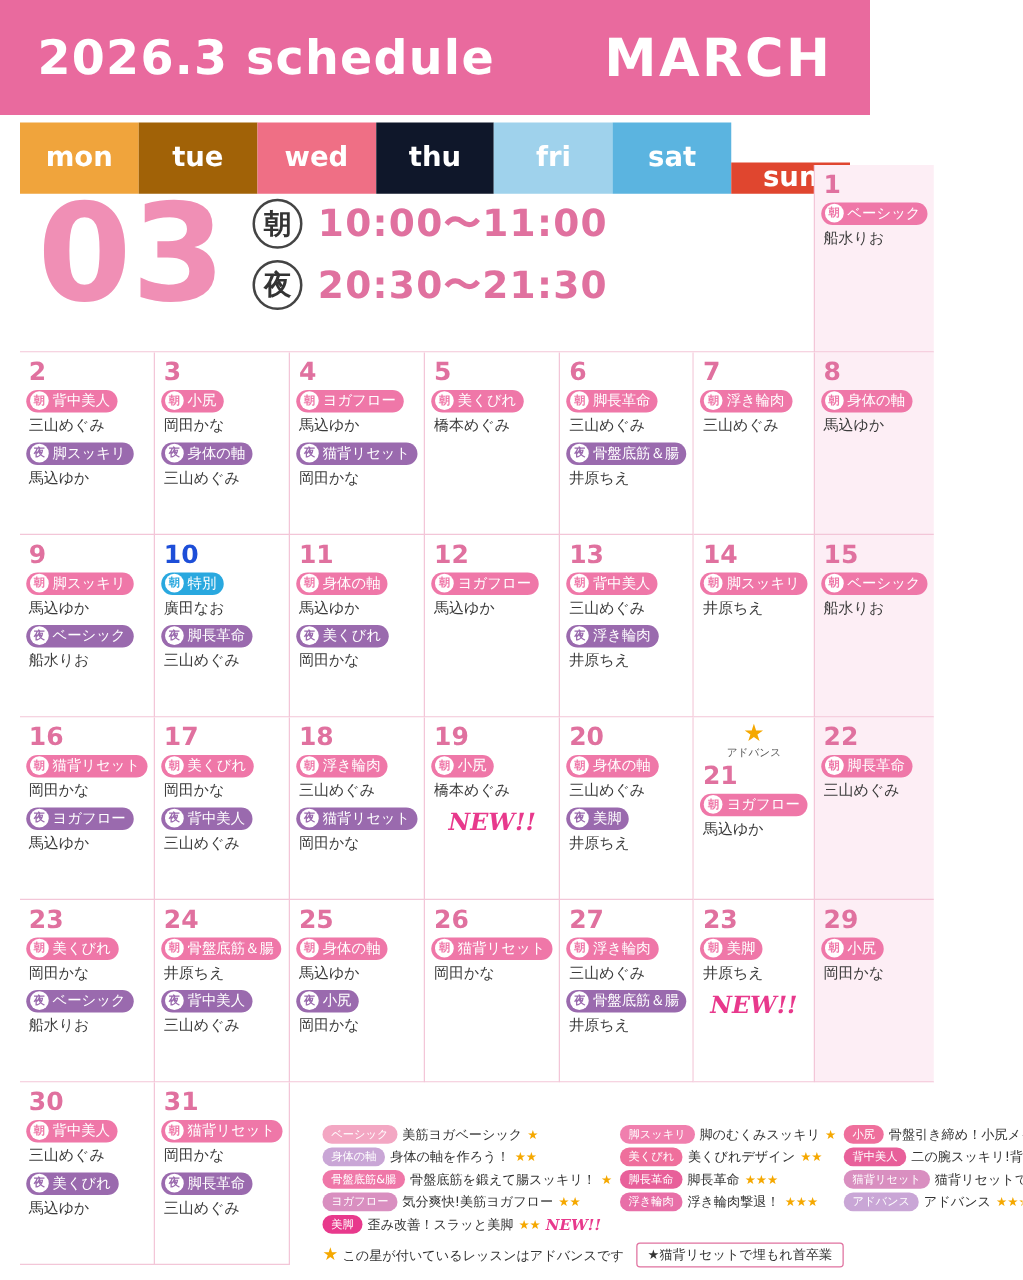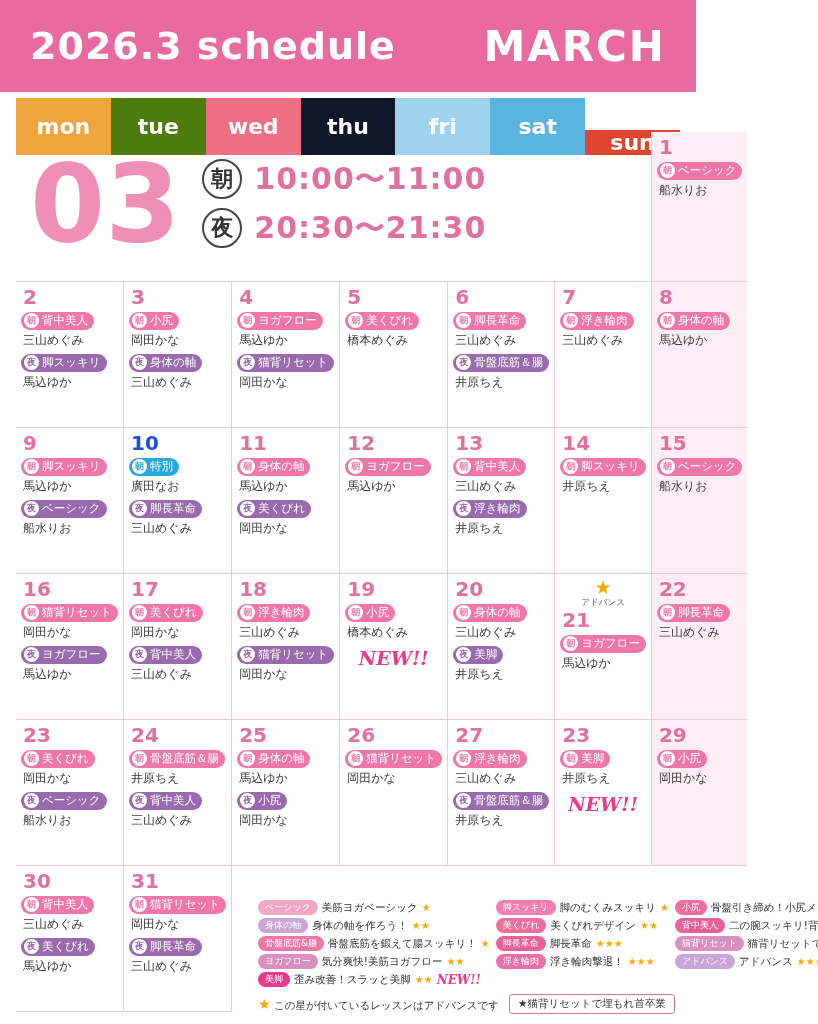--- a/index.html
+++ b/index.html
@@ -163,21 +163,21 @@
 
 <div class="sheet">
 
   <div class="header">
     <div class="title">2026.3 schedule</div>
     <div class="month">MARCH</div>
   </div>
 
   <div class="dow" id="dow">
       <div style="background: rgb(240, 164, 60);">mon</div>
-      <div style="background: #4d7c0f;">tue</div>
+      <div style="background: #a16207;">tue</div>
       <div style="background: rgb(239, 111, 133);">wed</div>
       <div style="background: #0f172a;">thu</div>
       <div style="background: rgb(159, 210, 236);">fri</div>
       <div style="background: rgb(91, 180, 224);">sat</div>
       <div style="background: rgb(224, 70, 47); margin-top: 32px;">sun</div>
     </div>
 
   <div class="grid" id="grid">
       <div class="banner">
         <div class="big03">03</div>

